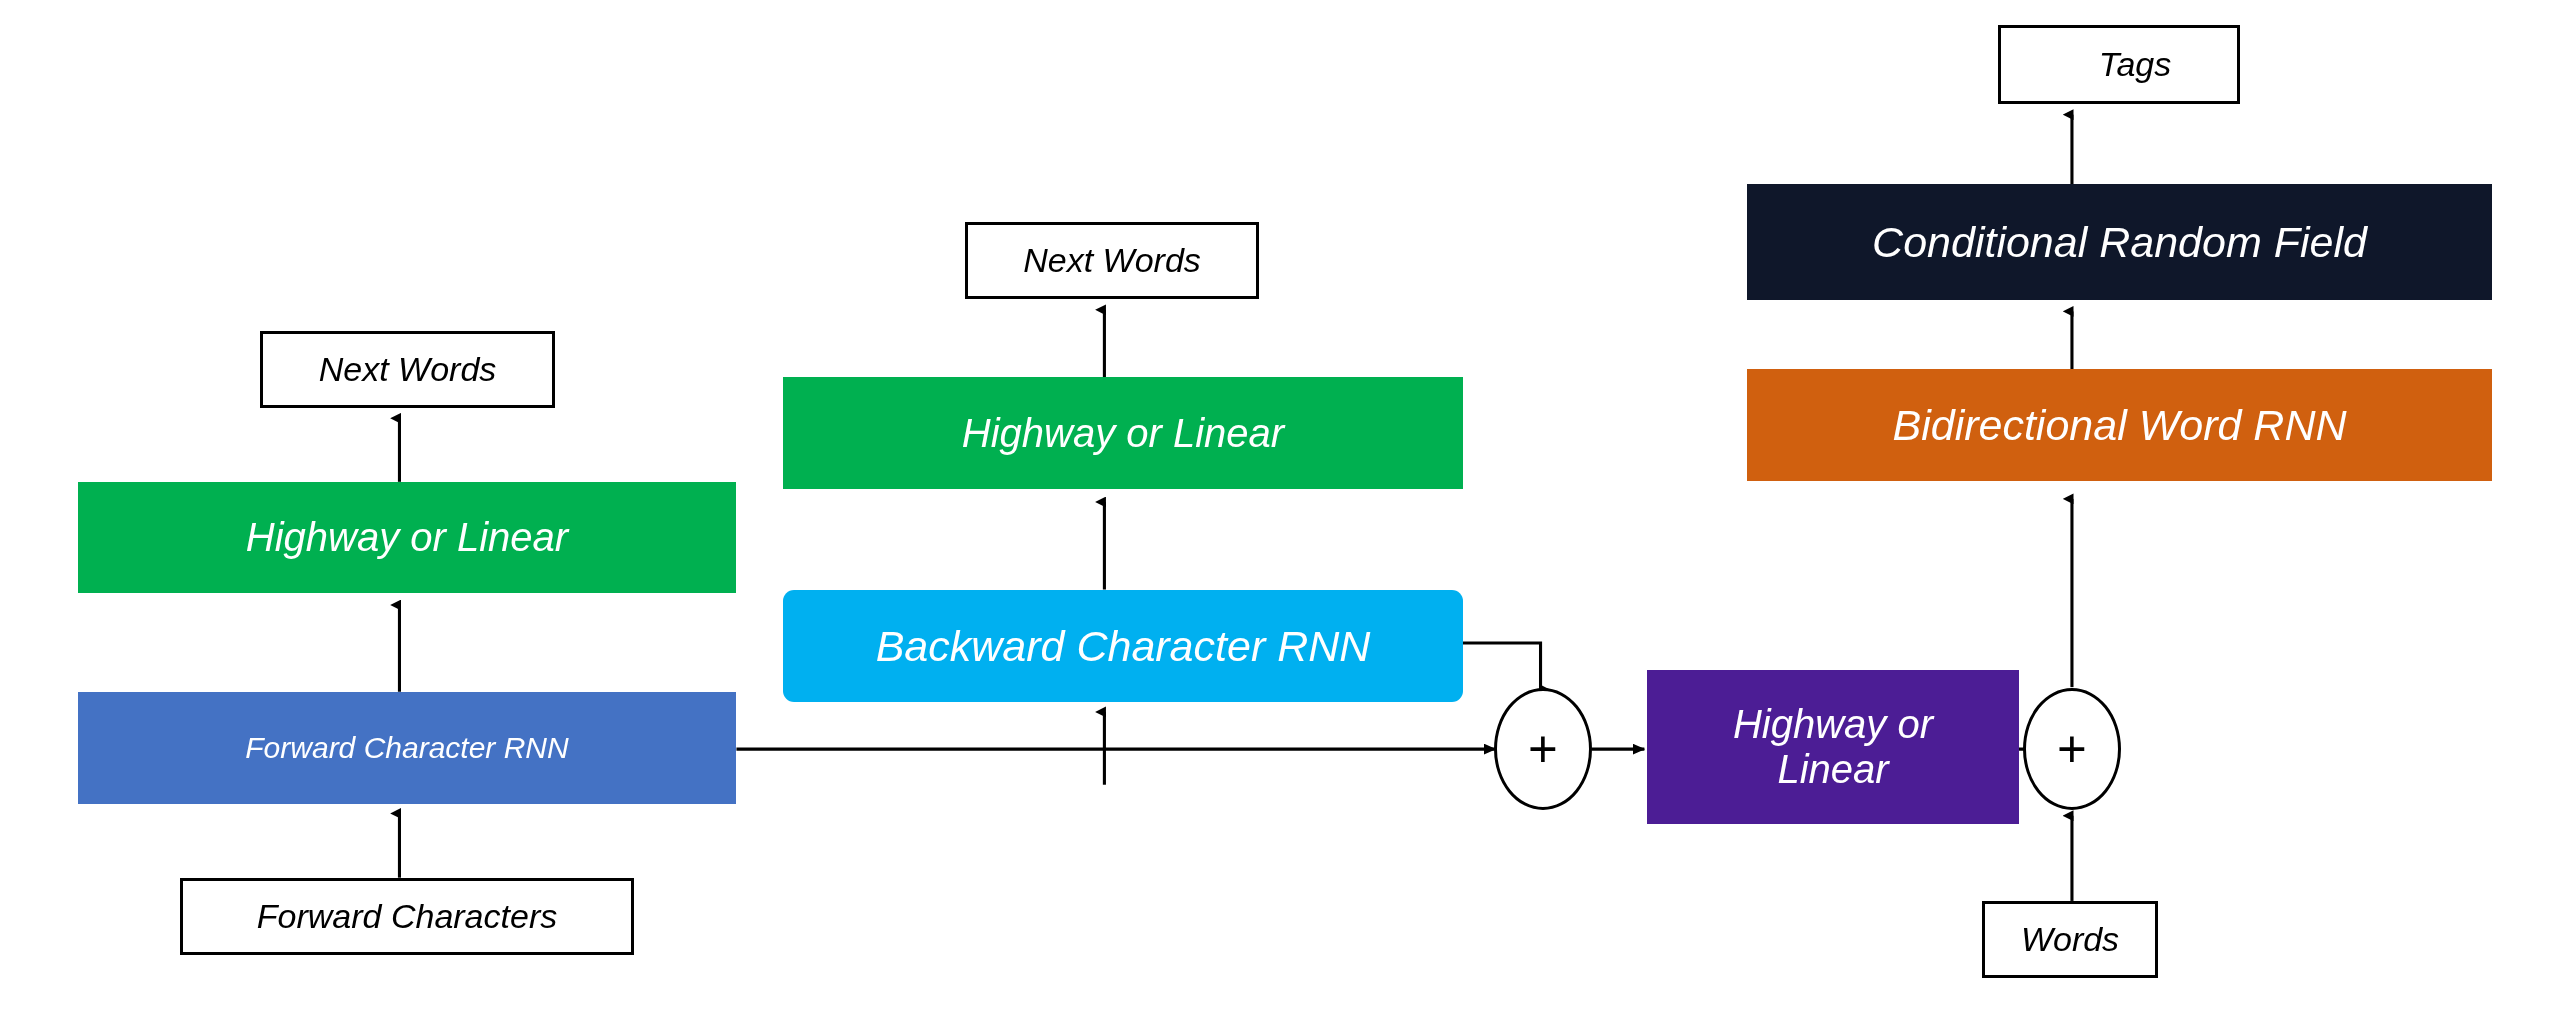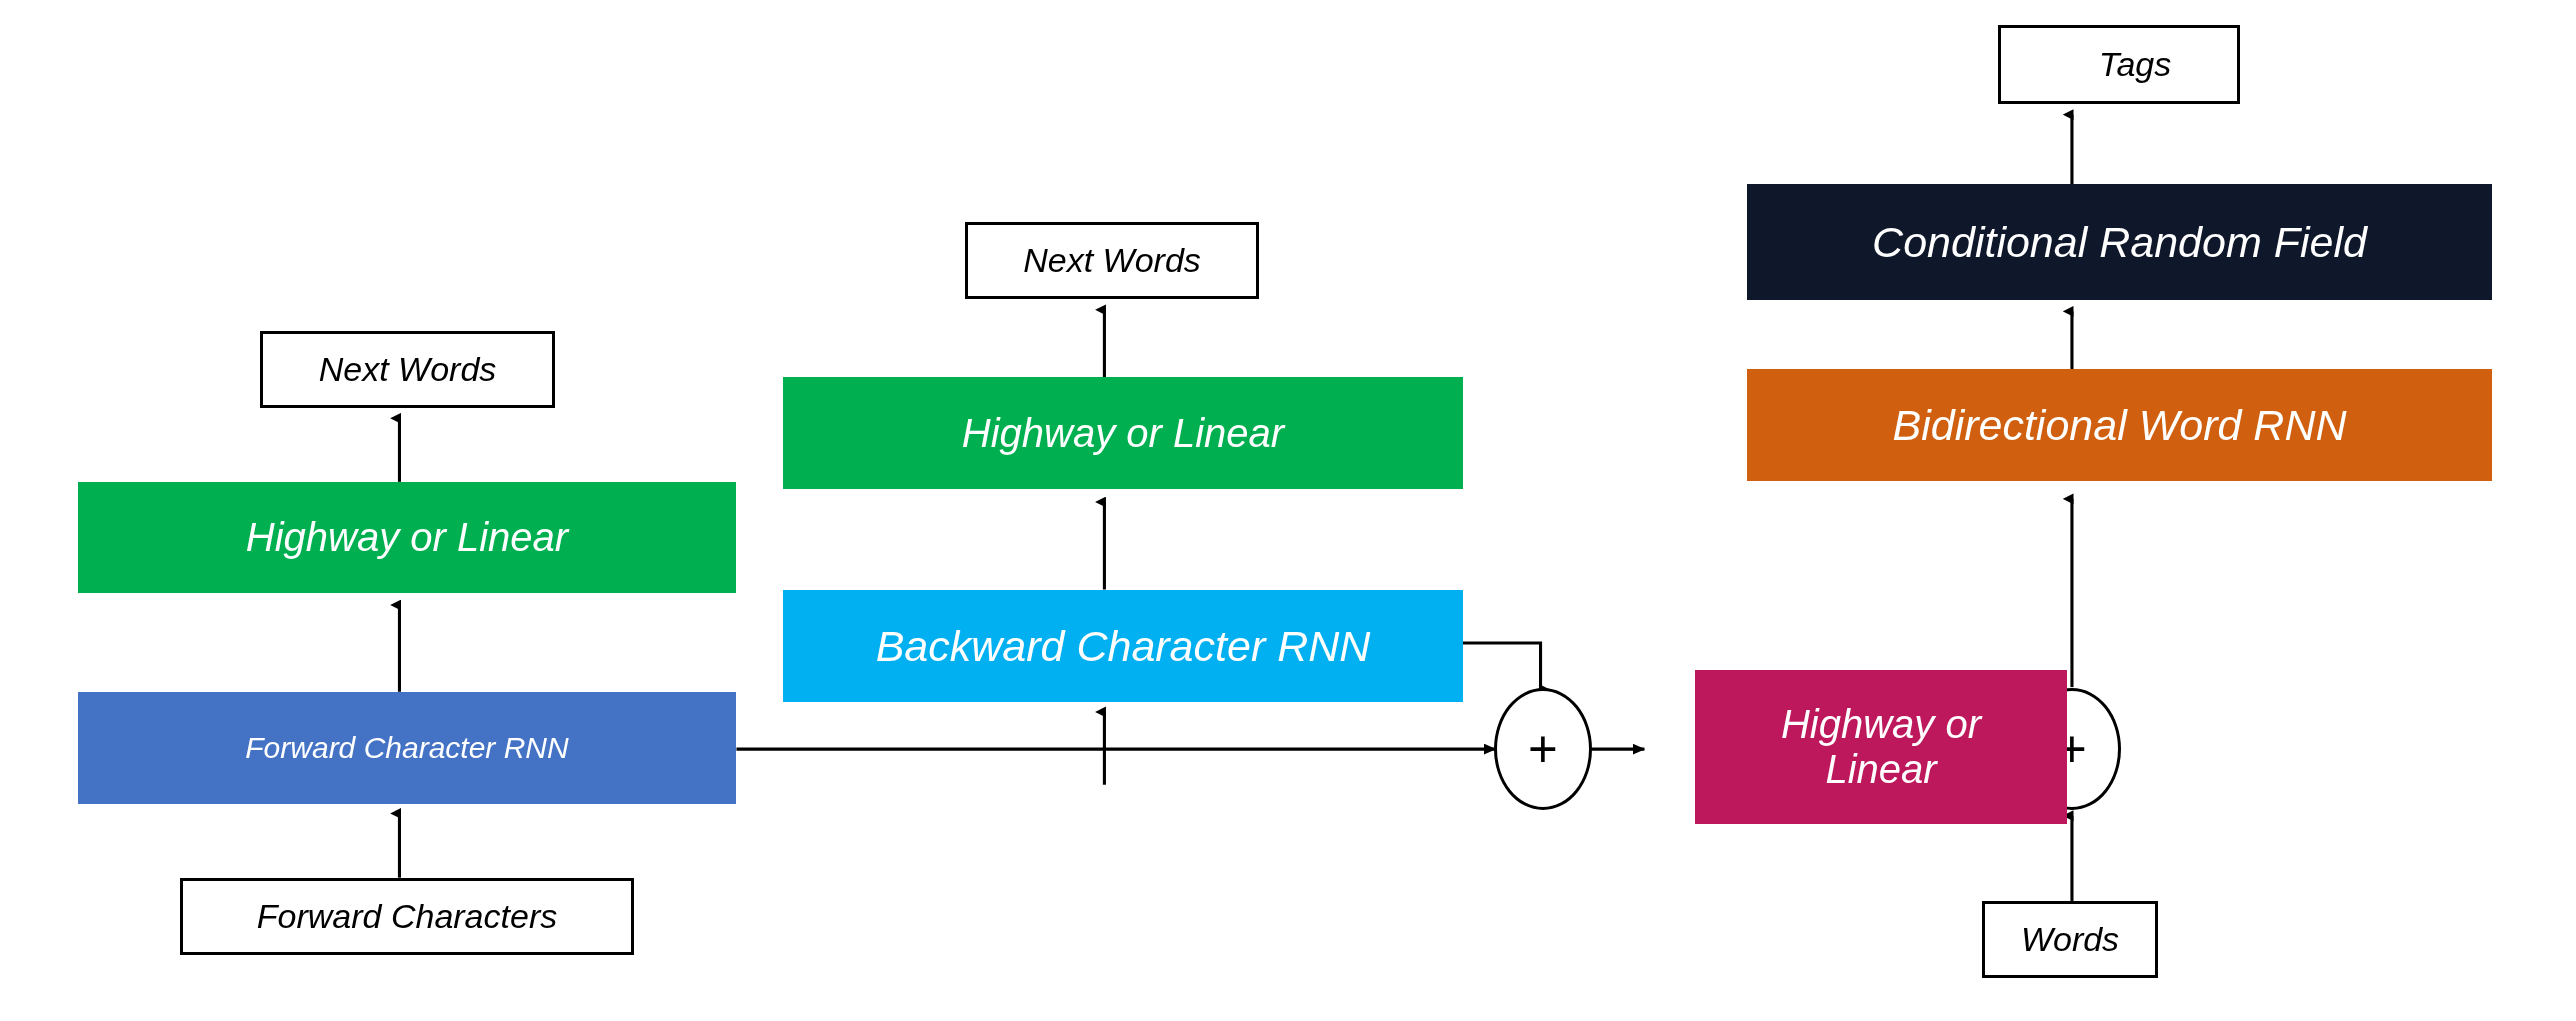--- a/index.html
+++ b/index.html
@@ -120,34 +120,34 @@
   </div>
 
   <div class="node node-plain" style="left:965px; top:222px; width:294px; height:77px; font-size:34px;">
     <span class="lbl">Next Words</span>
   </div>
 
   <div class="node node-filled" style="left:783px; top:377px; width:680px; height:112px; background:#00b050; font-size:40px;">
     <span class="lbl">Highway or Linear</span>
   </div>
 
-  <div class="node node-filled" style="left:783px; top:590px; width:680px; height:112px; background:#00b0f0; font-size:43px;">
+  <div class="node node-filled" style="left:783px; top:590px; width:680px; height:112px; background:#00b0f0; font-size:43px;border-radius:11px;">
     <span class="lbl">Backward Character RNN</span>
   </div>
 
 
   <div class="op" style="left:1494px; top:688px; width:98px; height:122px; font-size:51px;">
     <span class="lbl">+</span>
   </div>
 
   <div class="op" style="left:2023px; top:688px; width:98px; height:122px; font-size:51px;">
     <span class="lbl">+</span>
   </div>
 
-  <div class="node node-filled" style="left:1647px; top:670px; width:372px; height:154px; background:#be185d; font-size:40px;margin-left:48px;">
+  <div class="node node-filled" style="left:1647px; top:670px; width:372px; height:154px; background:#4c1d95; font-size:40px;">
     <span class="lbl">Highway or
 Linear</span>
   </div>
 
   <div class="node node-plain" style="left:1982px; top:901px; width:176px; height:77px; font-size:34px;">
     <span class="lbl">Words</span>
   </div>
 
   <div class="node node-filled" style="left:1747px; top:369px; width:745px; height:112px; background:#d0600f; font-size:43px;">
     <span class="lbl">Bidirectional Word RNN</span>

